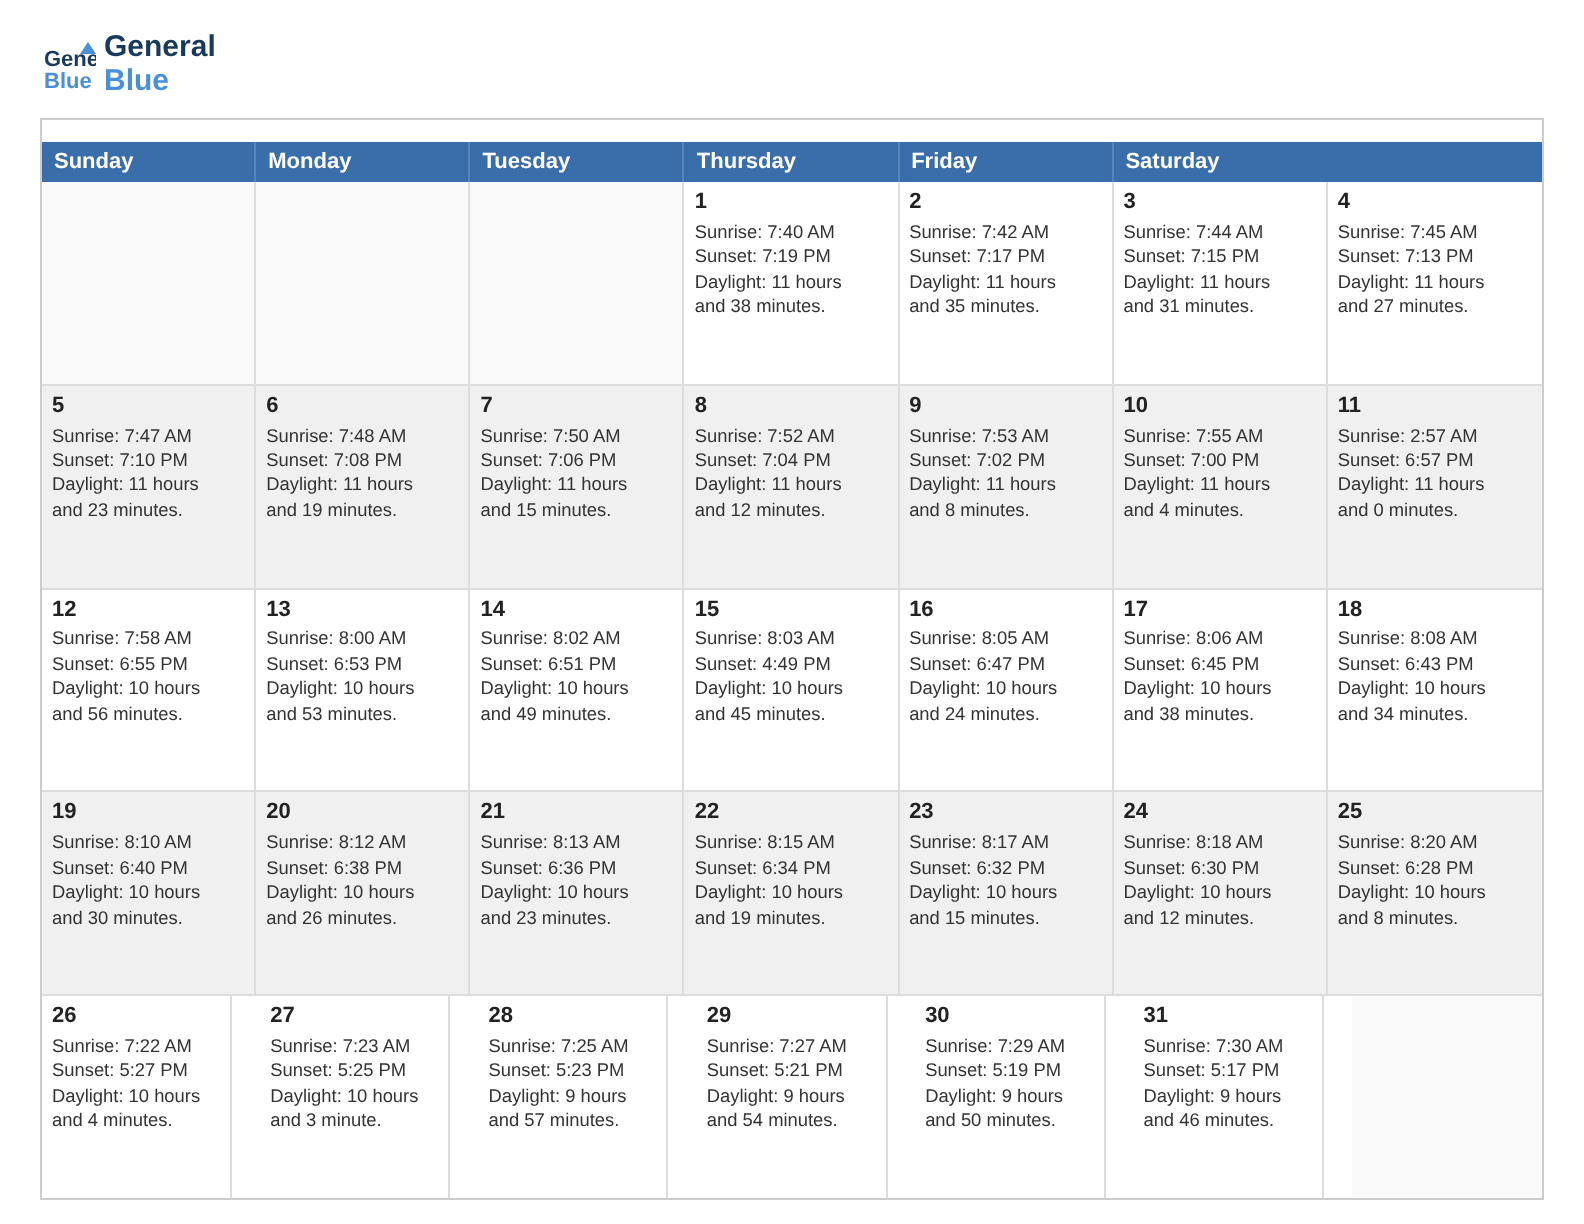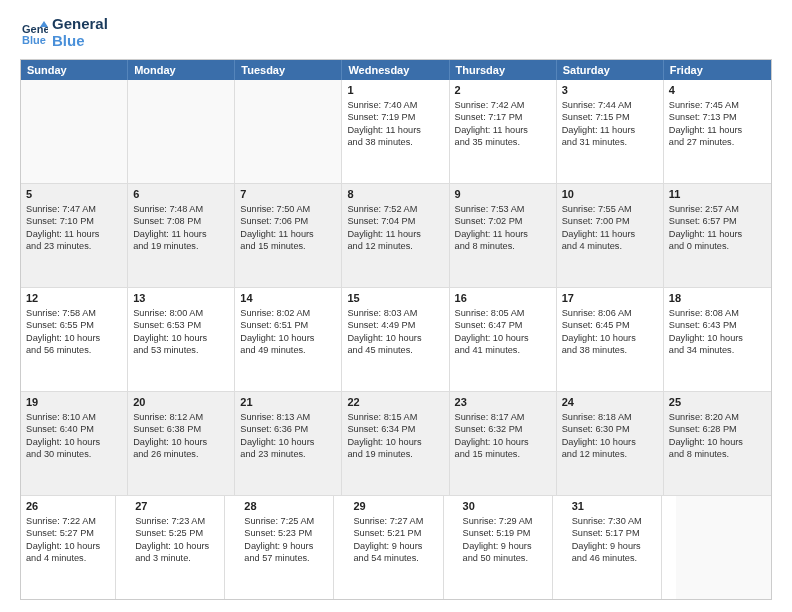--- a/index.html
+++ b/index.html
@@ -48,20 +48,21 @@
     .calendar {
       flex: 1;
       display: flex;
       flex-direction: column;
       border: 1px solid #ccc;
     }
     .cal-header {
       display: grid;
       grid-template-columns: repeat(7, 1fr);
       background: #3a6eaa;
+      margin-top: 11px;
     }
     .cal-header-cell {
       color: #fff;
       font-size: 11px;
       font-weight: bold;
       padding: 4px 6px;
       border-right: 1px solid #5585bb;
       text-align: left;
     }
     .cal-header-cell:last-child { border-right: none; }
@@ -117,24 +118,23 @@
       <div class="month-title"></div>
       <div class="subtitle"></div>
     </div>
   </div>
 
   <div class="calendar">
     <div class="cal-header">
     <div class="cal-header-cell">Sunday</div>
         <div class="cal-header-cell">Monday</div>
         <div class="cal-header-cell">Tuesday</div>
-        <div class="cal-header-cell">Wednesday</div>
         <div class="cal-header-cell">Thursday</div>
+        <div class="cal-header-cell">Friday</div>
         <div class="cal-header-cell">Saturday</div>
-        <div class="cal-header-cell">Friday</div>
       </div>
     <div class="cal-body">
     <div class="cal-row">
           <div class="cal-cell empty"></div>
           <div class="cal-cell empty"></div>
           <div class="cal-cell empty"></div>
           <div class="cal-cell">
             <span class="day-num">1</span>
             <div>Sunrise: 7:40 AM</div>
             <div>Sunset: 7:19 PM</div>
@@ -241,21 +241,21 @@
             <div>Sunrise: 8:03 AM</div>
             <div>Sunset: 4:49 PM</div>
             <div>Daylight: 10 hours</div>
             <div>and 45 minutes.</div>
           </div>
           <div class="cal-cell">
             <span class="day-num">16</span>
             <div>Sunrise: 8:05 AM</div>
             <div>Sunset: 6:47 PM</div>
             <div>Daylight: 10 hours</div>
-            <div>and 41 minutes.</div>
+            <div>and 24 minutes.</div>
           </div>
           <div class="cal-cell">
             <span class="day-num">17</span>
             <div>Sunrise: 8:06 AM</div>
             <div>Sunset: 6:45 PM</div>
             <div>Daylight: 10 hours</div>
             <div>and 38 minutes.</div>
           </div>
           <div class="cal-cell">
             <span class="day-num">18</span>

